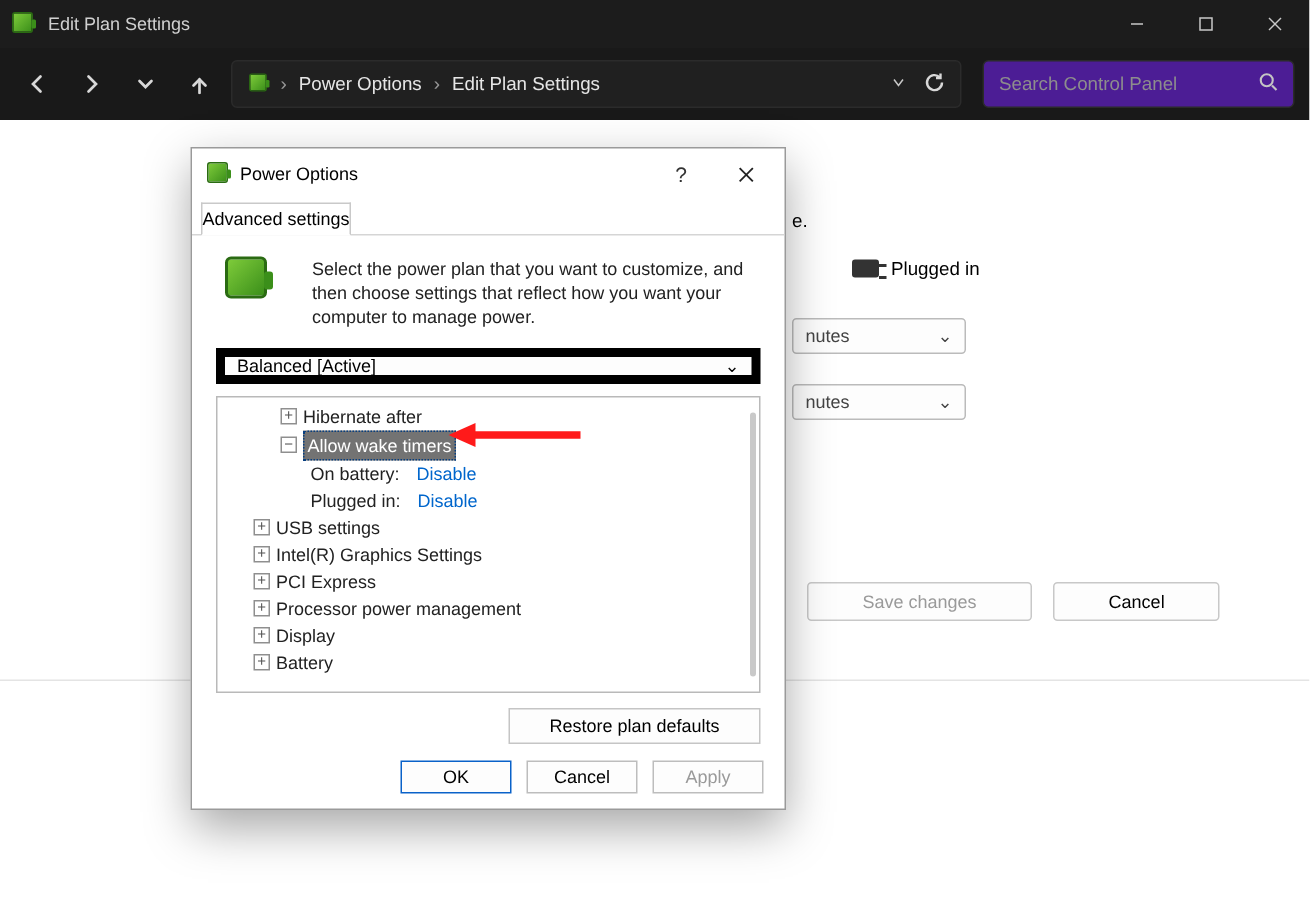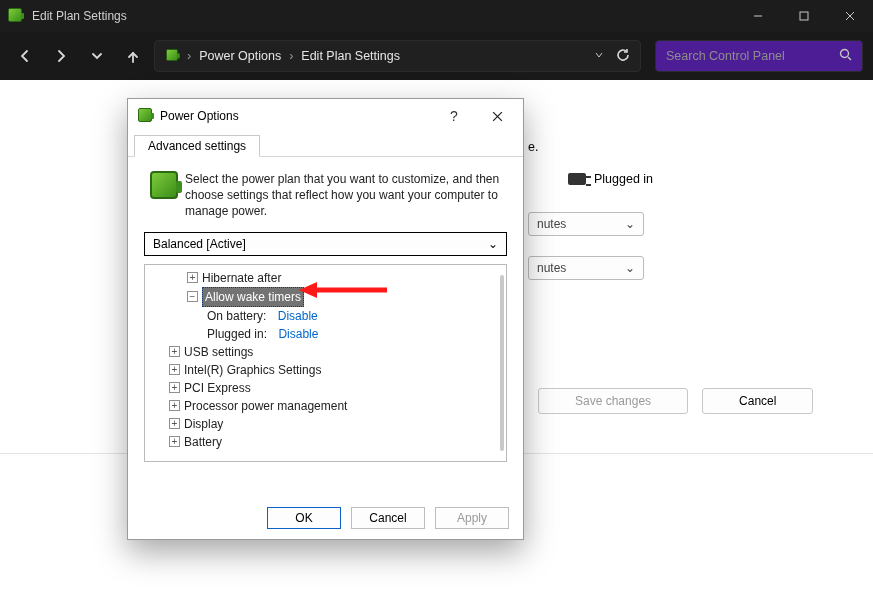--- a/index.html
+++ b/index.html
@@ -41,26 +41,26 @@
   .wbtn.disabled{color:#9a9a9a;}
   .divider{position:absolute;left:0;right:0;top:373px;border-top:1px solid #e4e4e4;}
 
   
   .dialog { position:absolute; left:127px; top:98px; width:397px; height:442px; background:#fff; border:1px solid #9a9a9a; box-shadow:0 12px 30px rgba(0,0,0,.35);}
   .dlg-title{height:34px;display:flex;align-items:center;padding:0 6px 0 10px;gap:8px;font-size:12px;}
   .dlg-title .sp{flex:1;}
   .dlg-x{width:40px;height:28px;display:flex;align-items:center;justify-content:center;}
   .dlg-q{width:30px;height:28px;display:flex;align-items:center;justify-content:center;font-size:14px;color:#333;}
   .tabbar{height:24px;border-bottom:1px solid #d5d5d5;display:flex;align-items:flex-end;padding-left:6px;}
-  .tab{height:22px;padding:0 13px;border:1px solid #c9c9c9;border-bottom:1px solid #fff;background:#fff;font-size:12px;display:flex;align-items:center;position:relative;top:1px;text-align:right;}
-  .desc-row{display:flex;gap:1px;padding:14px 16px 10px 22px;}
+  .tab{height:22px;padding:0 0;border:1px solid #c9c9c9;border-bottom:1px solid #fff;background:#fff;font-size:12px;display:flex;align-items:center;position:relative;top:1px;text-align:right;}
+  .desc-row{display:flex;gap:24px;padding:14px 16px 10px 22px;}
   .desc-row .big-ico{width:34px;height:34px;flex-shrink:0;}
   .big-ico .battery-ico{transform:scale(2.0);transform-origin:top left;}
   .desc-text{font-size:12px;line-height:1.35;color:#222;}
-  .plan-select{margin:2px 16px 8px 16px;height:24px;border:1px solid #000000;background:#fdfdfd;display:flex;align-items:center;padding:0 8px;font-size:12px;}
+  .plan-select{margin:2px 16px 8px 16px;height:24px;border:6px solid #000000;background:#fdfdfd;display:flex;align-items:center;padding:0 8px;font-size:12px;}
   .plan-select .dd{margin-left:auto;}
   .tree-wrap{margin:0 16px 10px 16px;height:198px;border:1px solid #b9b9b9;background:#fff;overflow:hidden;position:relative;}
   .tree{padding:4px 6px;font-size:12px;line-height:1.5;color:#222;}
   .node{display:flex;align-items:center;gap:4px;white-space:nowrap;}
   .pm{width:11px;height:11px;border:1px solid #8f8f8f;display:flex;align-items:center;justify-content:center;font-size:10px;line-height:1;color:#555;background:#fff;}
   .ind1{padding-left:18px;}
   .ind2{padding-left:36px;}
   .ind3{padding-left:56px;}
   .sel-node{background:#737373;color:#fff;border:1px dotted #063e80;padding:0 2px;}
   .link{color:#0066cc;}
@@ -232,20 +232,23 @@
             <span>Display</span>
           </div>
         <div class="node ind1">
             <span class="pm">+</span>
             <span>Battery</span>
           </div>
       </div>
       <div class="tree-scroll"></div>
     </div>
 
+    <div class="restore-row">
+      <div class="restore-btn">Restore plan defaults</div>
+    </div>
 
     <div class="dlg-btns">
       <div class="dlg-btn primary">OK</div>
       <div class="dlg-btn">Cancel</div>
       <div class="dlg-btn dim">Apply</div>
     </div>
   </div>
 
   <div class="arrow">
     <svg viewBox="0 0 90 20">

